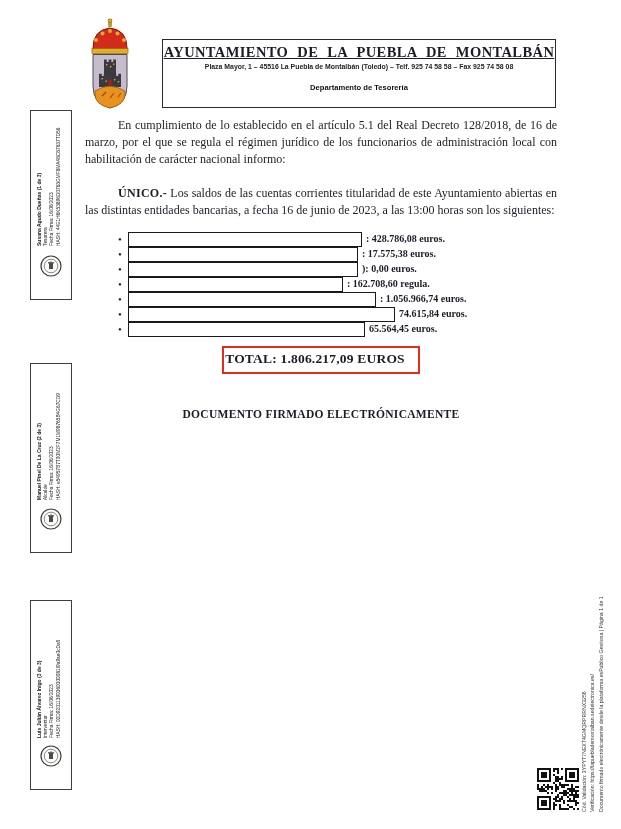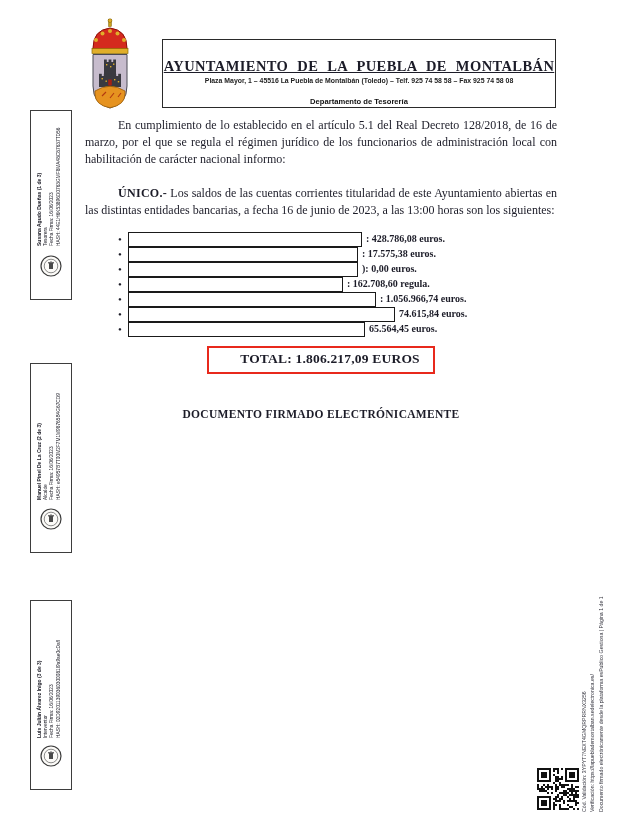--- a/index.html
+++ b/index.html
@@ -2,42 +2,42 @@
 <html><head>
 <meta charset="utf-8">
 <style>
   html,body{margin:0;padding:0;background:#e9e9e9;}
   #page{position:relative;width:621px;height:829px;background:#ffffff;overflow:hidden;
         font-family:"Liberation Serif", serif;color:#1c1c28;}
 
   
   #crest{position:absolute;left:85px;top:17px;width:50px;height:94px;}
   #header-box{position:absolute;left:162px;top:39px;width:394px;height:69px;
-              border:1.2px solid #2a2a2a;box-sizing:border-box;text-align:center;padding-top:18px;}
+              border:1.2px solid #2a2a2a;box-sizing:border-box;text-align:center;padding-top:4px;}
   #header-title{font-family:"Liberation Serif",serif;font-weight:bold;font-size:14.5px;
                 letter-spacing:.4px;word-spacing:5px;text-decoration:underline;white-space:nowrap;}
   #header-address{font-family:"Liberation Sans",sans-serif;font-weight:bold;font-size:6.9px;
                   margin-top:2px;color:#222;}
   #header-dept{font-family:"Liberation Sans",sans-serif;font-weight:bold;font-size:7.6px;
                margin-top:13px;color:#111;}
 
   
   #content{position:absolute;left:85px;top:117px;width:472px;font-size:12px;line-height:1.4;}
   .para{text-align:justify;text-indent:33px;margin:0;}
   #para-unico{margin-top:18px;}
   .lead-bold{font-weight:bold;letter-spacing:.3px;}
 
   #accounts-list{margin-top:13px;}
   .account-row{display:flex;align-items:center;height:15px;}
   .bullet{width:10px;margin-left:33px;font-size:11px;line-height:15px;}
   .redaction-box{height:15px;background:#fff;border:1.4px solid #1a1a1a;box-sizing:border-box;}
   .amount{margin-left:4px;font-weight:bold;font-size:10px;white-space:nowrap;}
 
   #total-box{margin:9px auto 0 auto;width:fit-content;border:2px solid #e8291c;
-             padding:2px 13px 3px 31px;font-weight:bold;font-size:13.5px;letter-spacing:.2px;}
+             padding:2px 13px 3px 1px;font-weight:bold;font-size:13.5px;letter-spacing:.2px;}
   #closing-para{margin-top:16px;text-indent:33px;text-align:left;}
   #signed-notice{margin-top:32px;text-align:center;font-weight:bold;font-size:11.5px;letter-spacing:.3px;}
 
   
   .stamp-box{position:absolute;left:30px;width:42px;height:190px;border:1px solid #3d3d3d;
              box-sizing:border-box;background:#fff;}
   .vtext{position:absolute;transform:rotate(-90deg);transform-origin:0 0;white-space:nowrap;}
   .stamp-text{width:132px;font-family:"Liberation Sans",sans-serif;color:#20202a;}
   .stamp-name{font-size:5px;font-weight:bold;line-height:1.35;}
   .stamp-line{font-size:4.8px;line-height:1.35;}

